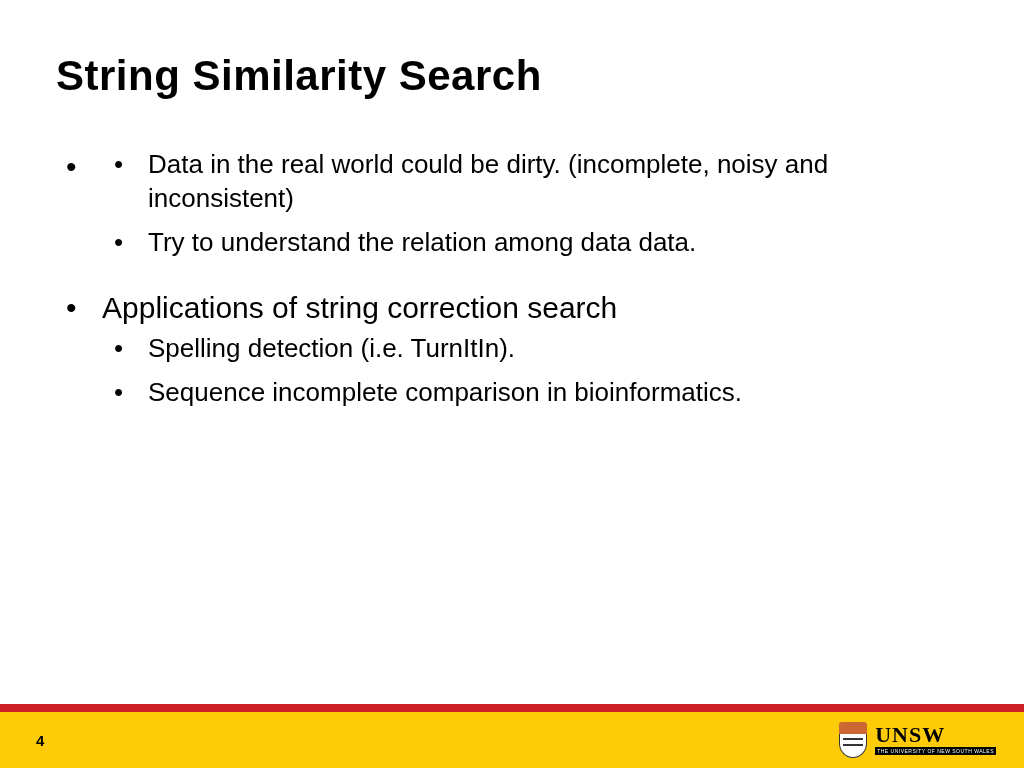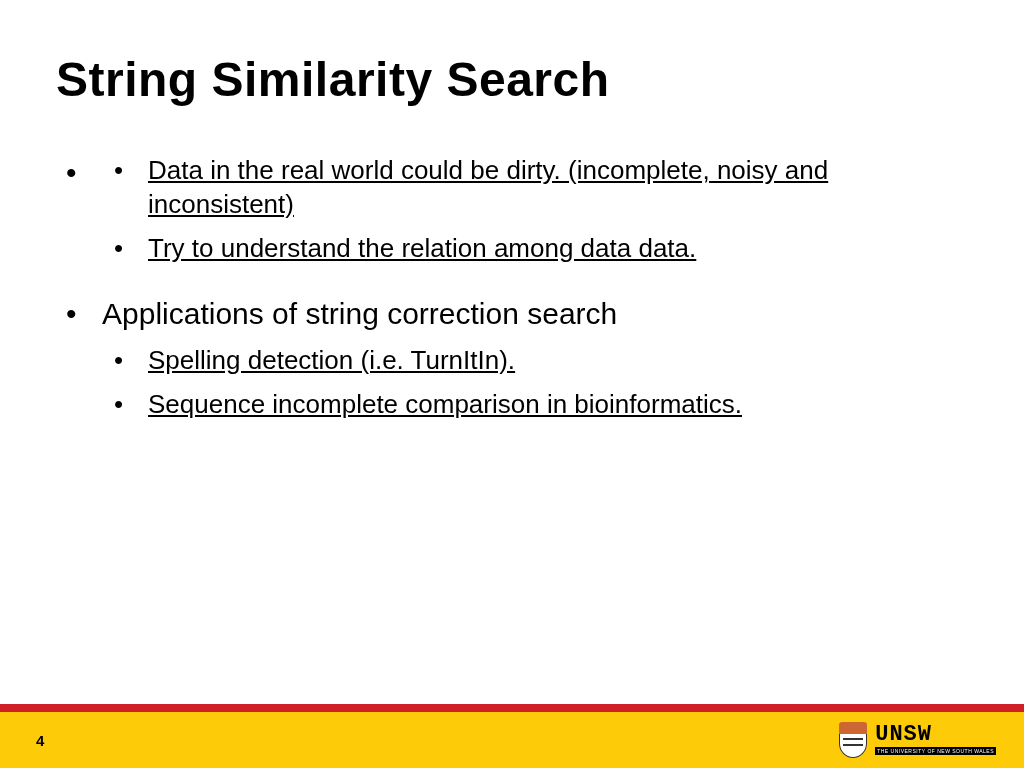--- a/index.html
+++ b/index.html
@@ -1,37 +1,37 @@
 <!DOCTYPE html>
 <html><head>
 <meta charset="utf-8">
 <style>
   * { margin: 0; padding: 0; box-sizing: border-box; }
   html, body { width: 1024px; height: 768px; overflow: hidden; font-family: Arial, Helvetica, sans-serif; background: #fff; }
   .slide { position: relative; width: 1024px; height: 768px; background: #ffffff; }
-  .title { position: absolute; top: 52px; left: 56px; font-family: Verdana, Geneva, sans-serif; font-size: 48px; color: #000; letter-spacing: 0.5px; }
+  .title { position: absolute; top: 52px; left: 56px; font-family: Verdana, Geneva, sans-serif; font-size: 42px; color: #000; letter-spacing: 0.5px; }
   .content { position: absolute; top: 144px; left: 60px; right: 60px; }
   ul.level1 { list-style: none; }
   ul.level1 > li { position: relative; padding-left: 42px; font-size: 30px; color: #000; margin-bottom: 8px; line-height: 1.28; }
   ul.level1 > li::before { content: "•"; position: absolute; left: 6px; top: 0; font-size: 30px; }
-  ul.level2 { list-style: none; margin-top: 10px; margin-bottom: 30px; text-decoration: underline; }
+  ul.level2 { list-style: none; margin-top: 4px; margin-bottom: 30px; }
   ul.level2 > li { position: relative; padding-left: 46px; font-size: 26px; color: #000; margin-bottom: 10px; line-height: 1.3; }
   ul.level2 > li::before { content: "•"; position: absolute; left: 12px; top: 0; font-size: 26px; }
   .footer-band { position: absolute; bottom: 0; left: 0; width: 1024px; }
   .red-bar { height: 8px; background: #cf2027; }
   .yellow-bar { height: 56px; background: #fdcb08; display: flex; align-items: center; justify-content: space-between; padding: 0 28px 0 36px; }
   .page-num { font-size: 15px; font-weight: bold; color: #000; }
   .logo { display: flex; align-items: center; gap: 8px; }
   .crest { width: 28px; height: 36px; position: relative; }
   .crest-top { width: 100%; height: 12px; background: #c63; border-top-left-radius: 3px; border-top-right-radius: 3px; }
   .crest-body { width: 100%; height: 24px; background: #fff; border: 1px solid #333; border-top: none; border-bottom-left-radius: 50% 60%; border-bottom-right-radius: 50% 60%; position: relative; overflow: hidden; }
   .crest-body::before { content: ""; position: absolute; top: 4px; left: 3px; right: 3px; height: 2px; background: #333; }
   .crest-body::after { content: ""; position: absolute; top: 10px; left: 3px; right: 3px; height: 2px; background: #333; }
   .brand { display: flex; flex-direction: column; }
-  .brand-name { font-family: Liberation Mono, monospace; font-weight: 900; font-size: 22px; letter-spacing: 1px; color: #000; line-height: 0.9; }
+  .brand-name { font-family: Liberation Serif, serif; font-weight: 900; font-size: 22px; letter-spacing: 1px; color: #000; line-height: 0.9; }
   .brand-sub { background: #000; color: #fff; font-size: 5px; letter-spacing: 0.5px; padding: 1px 2px; margin-top: 2px; text-align: center; }
 </style>
 </head>
 <body>
 
 <div class="slide">
 
   <h1 class="title">String Similarity Search</h1>
 
   <div class="content">

